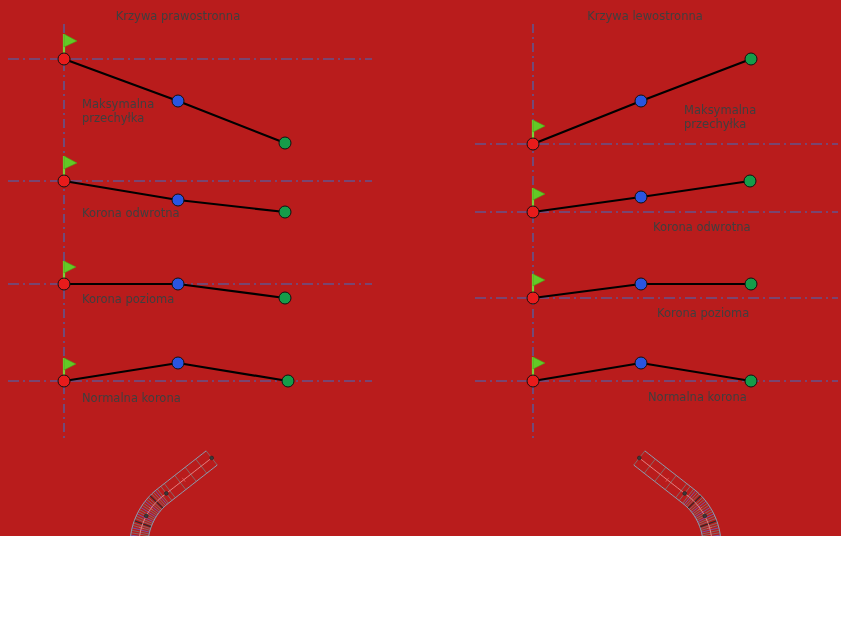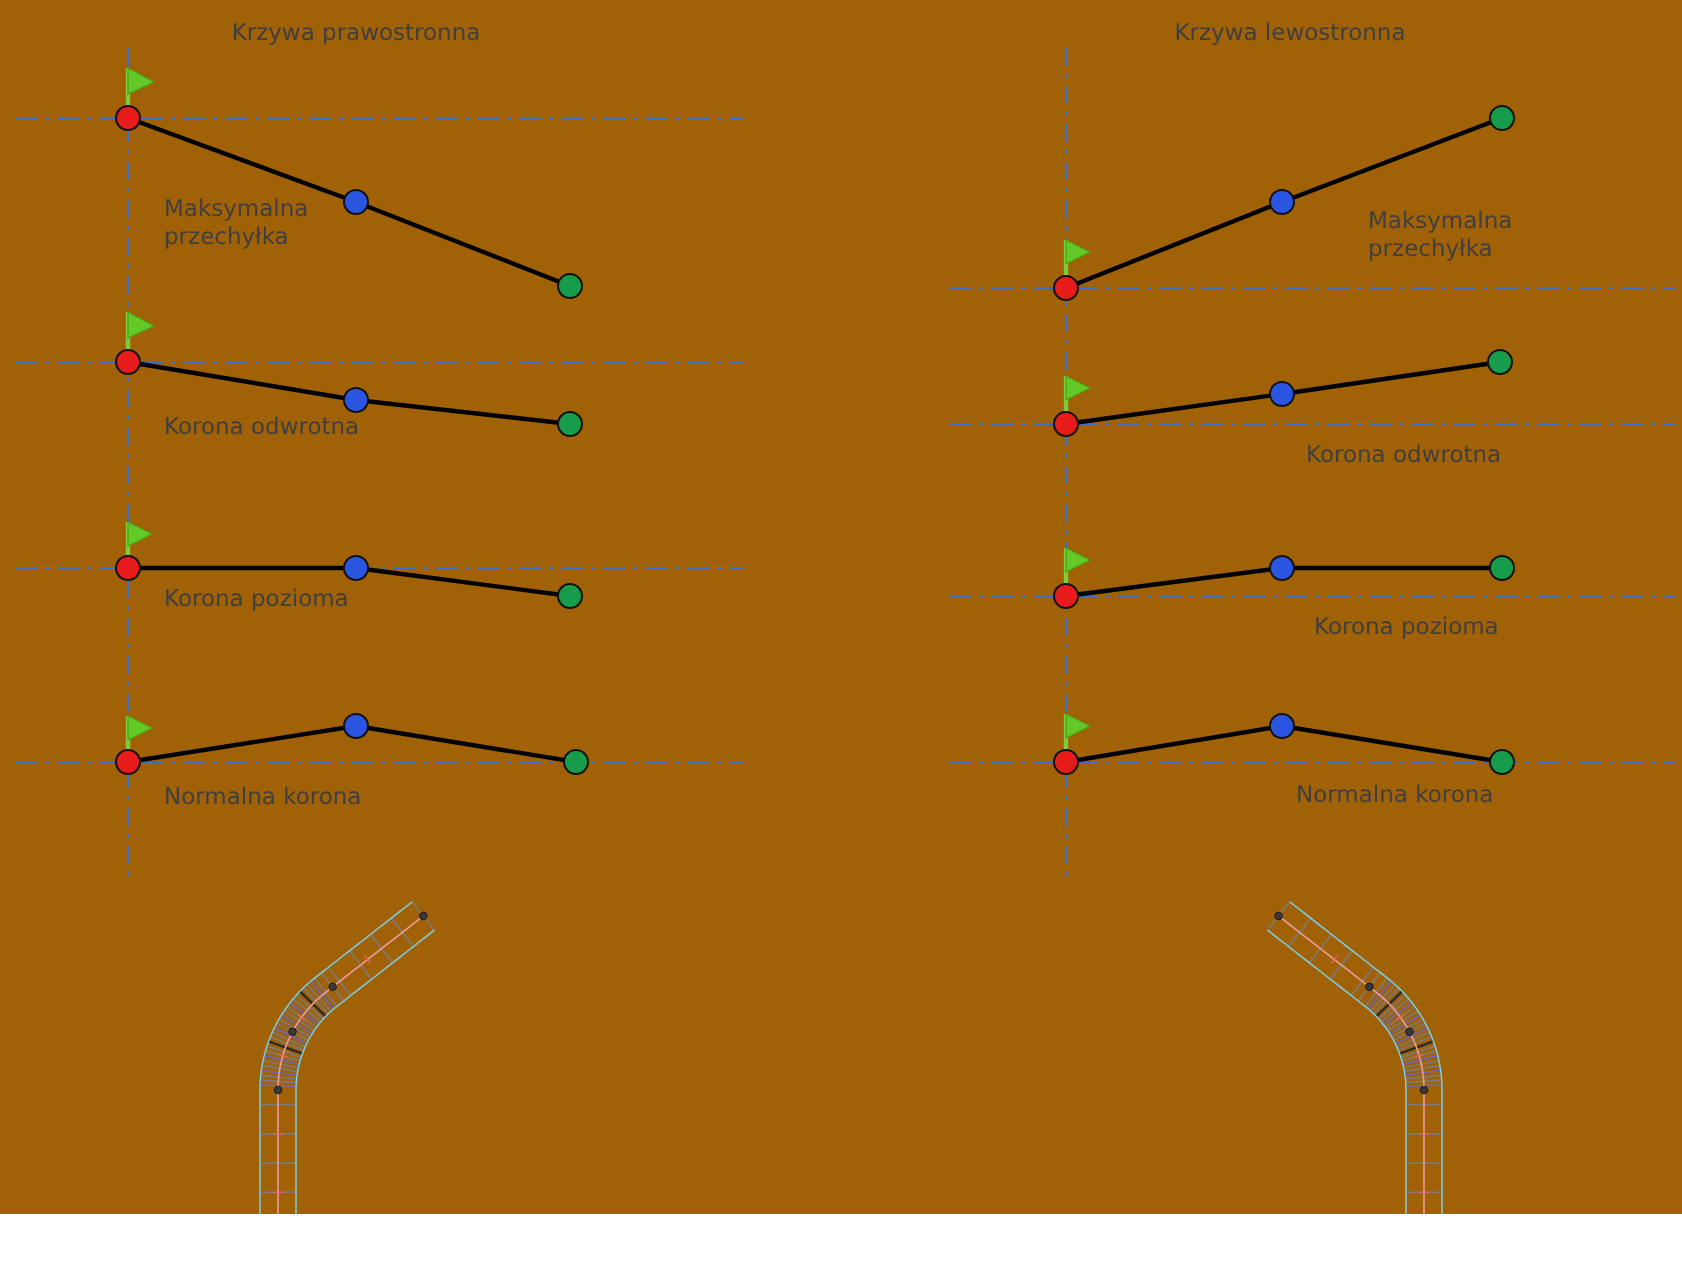--- a/index.html
+++ b/index.html
@@ -7,22 +7,22 @@
     margin: 0;
     padding: 0;
     background: #ffffff;
   }
   body {
     font-family: "DejaVu Sans", "Liberation Sans", sans-serif;
   }
   #stage {
     position: relative;
     width: 841px;
-    height: 607px;
-    background: #a16207;
+    height: 536px;
+    background: #b91c1c;
     overflow: hidden;
   }
   #stage svg {
     position: absolute;
     left: 0;
     top: 0;
     display: block;
   }
   .panel-title {
     font-size: 11.5px;

